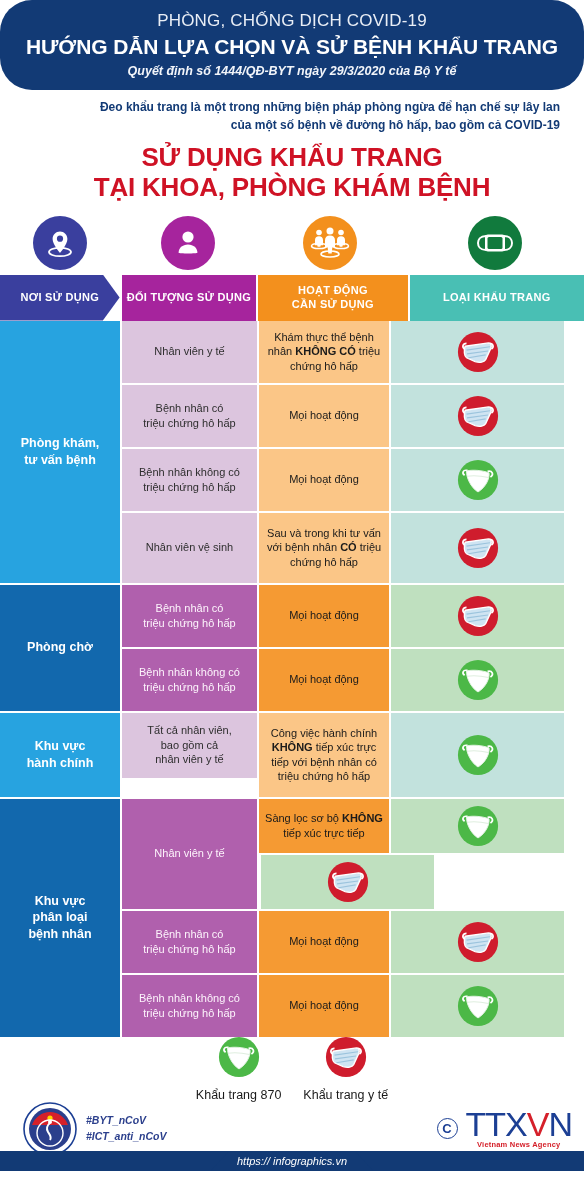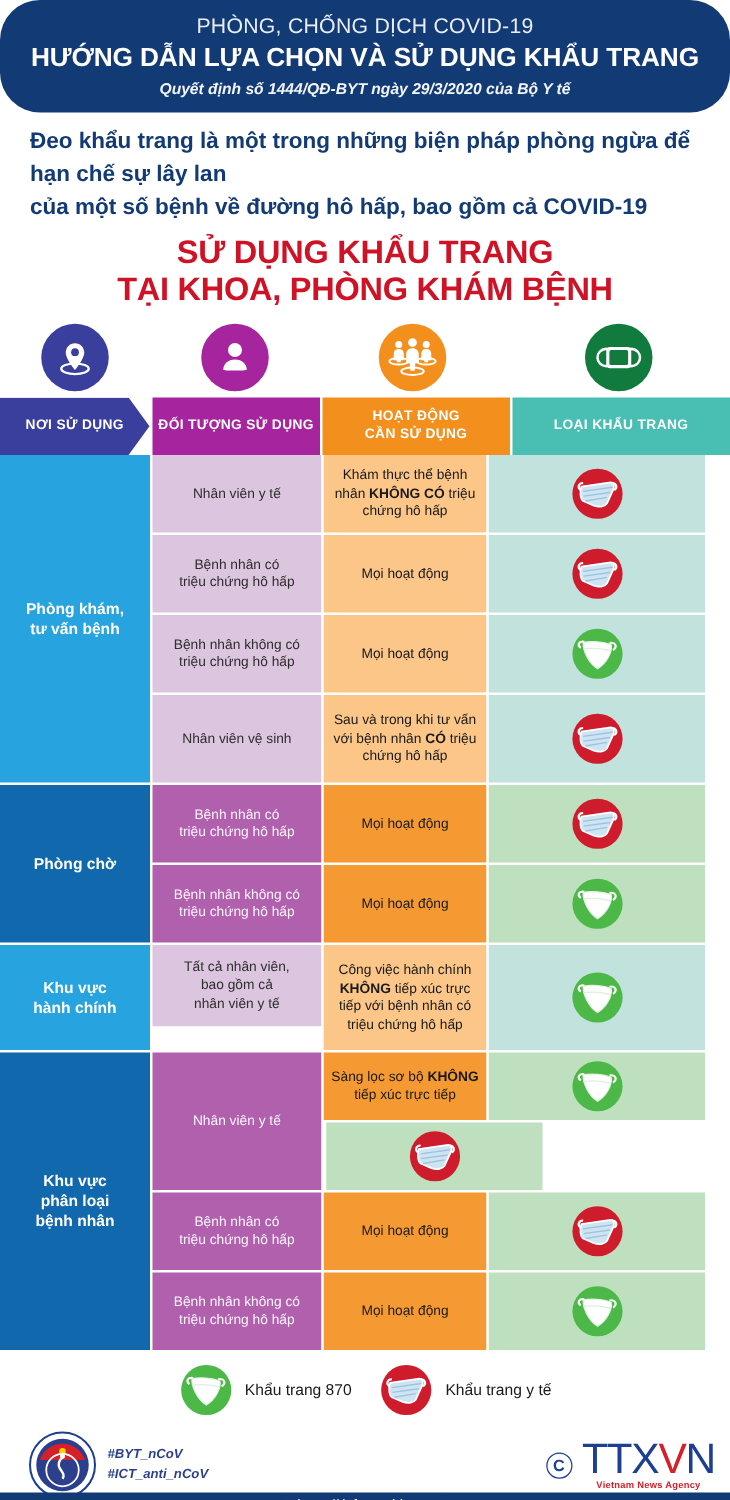--- a/index.html
+++ b/index.html
@@ -27,22 +27,22 @@
     font-size: 21px; font-weight: bold; line-height: 1.2;
     margin-top: 3px; letter-spacing: -.1px; white-space: nowrap;
   }
   .banner-line3 {
     font-size: 12.5px; font-style: italic; font-weight: bold;
     margin-top: 5px; color: #f2f5fa;
   }
 
   
   .intro {
-    text-align: left; padding: 9px 24px 2px 24px;
-    color: #123a75; font-size: 18px; font-weight: bold; line-height: 1.45;
+    text-align: right; padding: 9px 24px 2px 24px;
+    color: #123a75; font-size: 12px; font-weight: bold; line-height: 1.45;
   }
   .bigtitle {
     text-align: center; color: #cf1225;
     font-size: 26px; font-weight: bold; line-height: 1.16;
     margin-top: 6px; letter-spacing: -.2px;
   }
 
   
   .iconrow { display: flex; width: 584px; margin-top: 8px; height: 64px; }
   .iconcell { display: flex; align-items: center; justify-content: center; }
@@ -107,21 +107,21 @@
   .stack { width: 325px; margin-left: 2px; }
   .stack .srow { display: flex; width: 325px; }
   .stack .srow + .srow { margin-top: 2px; }
 
   
   .maskicon { display:block; }
 
   
   .legend { display: flex; align-items: center; justify-content: center;
             gap: 22px; height: 56px; margin-top: 4px; }
-  .leg { display: flex; align-items: center; gap: 9px; }
+  .leg { display: flex; align-items: center; gap: 9px; flex-direction: column; }
   .leg-label { font-size: 12.5px; color: #1a1a1a; }
 
   
   .footer { position: relative; height: 74px; width: 584px; }
   .moh { position: absolute; left: 22px; top: 4px; display: flex; align-items: center; gap: 8px; }
   .tags { font-size: 10.5px; font-style: italic; color: #2b3f8c; line-height: 1.5; font-weight: bold; }
   .ttx { position: absolute; right: 12px; top: 12px; display: flex; align-items: center; gap: 8px; }
   .cmark { width: 21px; height: 21px; border: 1.6px solid #1c3f94; border-radius: 50%;
            display:flex; align-items:center; justify-content:center;
            font-size: 13px; color:#1c3f94; font-weight: bold; }
@@ -135,21 +135,21 @@
             padding: 3px 26px 4px 26px;
             clip-path: polygon(11% 0, 89% 0, 100% 100%, 0 100%); }
 </style>
 </head>
 <body>
 
 <div class="page">
 
   <div class="banner">
     <div class="banner-line1">PHÒNG, CHỐNG DỊCH COVID-19</div>
-    <div class="banner-line2">HƯỚNG DẪN LỰA CHỌN VÀ SỬ DỤNG KHẨU TRANG</div>
+    <div class="banner-line2">HƯỚNG DẪN LỰA CHỌN VÀ SỬ BỆNH KHẨU TRANG</div>
     <div class="banner-line3">Quyết định số 1444/QĐ-BYT ngày 29/3/2020 của Bộ Y tế</div>
   </div>
 
   <div class="intro">
     <div>Đeo khẩu trang là một trong những biện pháp phòng ngừa để hạn chế sự lây lan</div>
     <div>của một số bệnh về đường hô hấp, bao gồm cả COVID-19</div>
   </div>
   <div class="bigtitle">
     <div>SỬ DỤNG KHẨU TRANG</div>
     <div>TẠI KHOA, PHÒNG KHÁM BỆNH</div>

